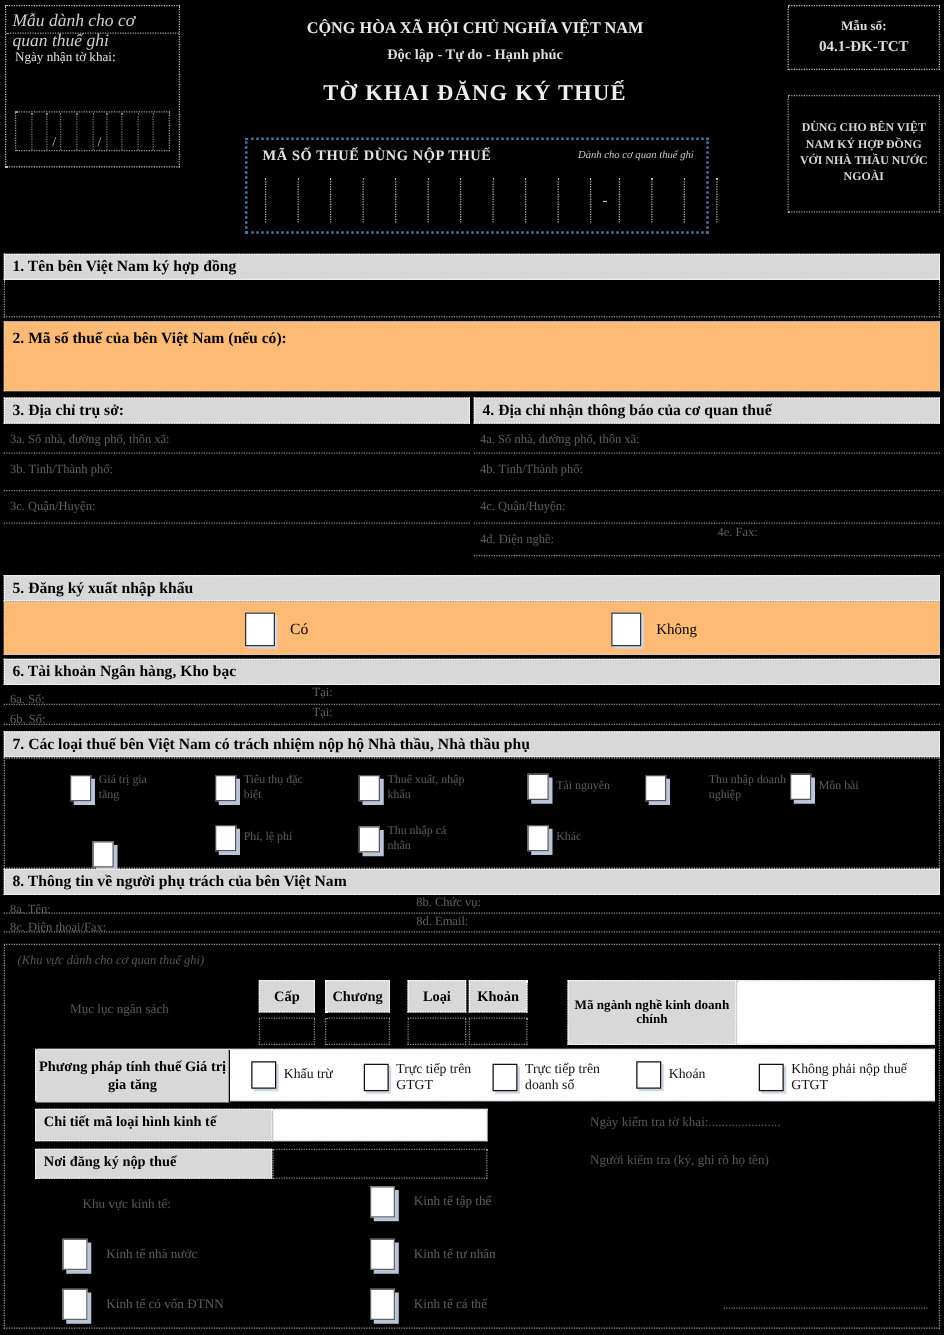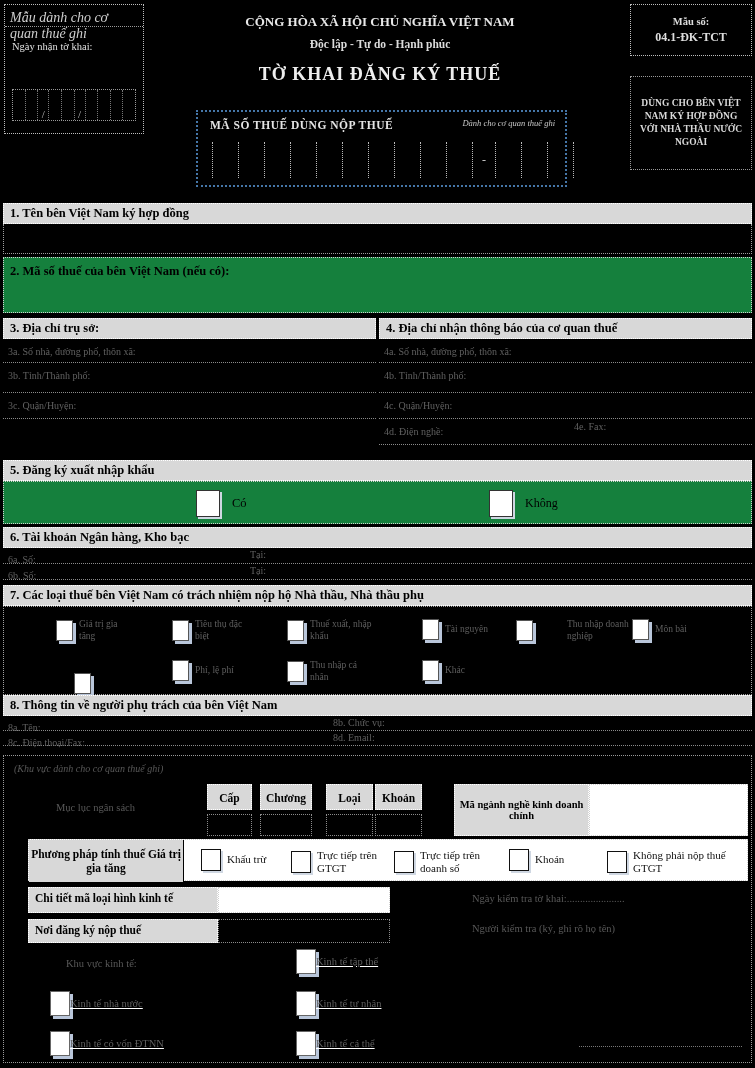--- a/index.html
+++ b/index.html
@@ -38,21 +38,21 @@
   .mst-note{position:absolute;right:10px;top:6px;font-size:8.5px;font-style:italic;color:#c8c8c8;}
   .mst-cells{position:absolute;left:14px;top:30px;height:36px;display:flex;align-items:stretch;}
   .mst-cell{width:25px;border-left:1px dotted #b9b9b9;}
   .mst-cell.last{border-right:1px dotted #b9b9b9;}
   .mst-dash{width:22px;display:flex;align-items:center;justify-content:center;color:#ccc;font-size:12px;}
   
   .sec{left:3px;width:749px;box-sizing:border-box;}
   .sec-h{background:#d8d8d8;color:#000;font-weight:bold;font-size:12.5px;padding:2px 6px;
          border:1px dotted #fff;box-sizing:border-box;}
   .blackarea{background:#000;border:1px dotted #a0a0a0;border-top:none;box-sizing:border-box;}
-  .whitearea{background:#15803d;border:1px dotted #d0d0d0;box-sizing:border-box;color:#000;}
+  .whitearea{background:#fdba74;border:1px dotted #d0d0d0;box-sizing:border-box;color:#000;}
   .faint{color:#606060;font-size:10px;}
   .rowline{border-bottom:1px dotted #8b8b8b;position:relative;box-sizing:border-box;}
   
   .cb{background:#fff;border:1px solid #111;display:inline-block;box-sizing:border-box;}
   .cb.shadow{box-shadow:3px 3px 0 #b9c6da;border:1px solid #555;}
   .cb-big{width:24px;height:27px;border:1px solid #333;box-shadow:2px 2px 0 #cfd7e2;}
   
   .s7item{position:absolute;display:flex;align-items:center;gap:6px;}
   .s7label{color:#5f5f5f;font-size:9.5px;line-height:1.25;}
   
@@ -73,21 +73,21 @@
              font-weight:bold;font-size:11.5px;display:flex;align-items:center;justify-content:center;
              text-align:center;border-right:1px solid #000;box-sizing:border-box;line-height:1.25;}
   .vatitem{position:absolute;display:flex;align-items:center;gap:6px;color:#000;}
   .vatitem .cb{width:20px;height:22px;box-shadow:2px 2px 0 #cfd7e2;}
   .vatitem .lbl{font-size:11px;line-height:1.2;color:#111;}
   .gray-field{position:absolute;background:#d8d8d8;color:#000;font-weight:bold;font-size:11.5px;
               padding:4px 6px;border:1px dotted #fff;box-sizing:border-box;}
   .white-input{position:absolute;background:#fff;border:1px dotted #cfcfcf;box-sizing:border-box;}
   .dot-input{position:absolute;background:#000;border:1px dotted #8b8b8b;box-sizing:border-box;}
   .off-faint{position:absolute;font-size:10.5px;color:#585858;}
-  .sectoritem{position:absolute;display:flex;align-items:center;gap:0;text-decoration:underline;}
+  .sectoritem{position:absolute;display:flex;align-items:center;gap:15px;}
   .sectoritem .cb{width:20px;height:25px;box-shadow:3px 3px 0 #b9c6da;border:1px solid #666;}
   .sectoritem .lbl{font-size:10.5px;color:#5f5f5f;}
   .sig-line{position:absolute;left:575px;top:290px;width:163px;border-bottom:1px dotted #777;}
 </style>
 </head>
 <body>
 
 <div class="page">
 
   <div class="abs admin-box">

